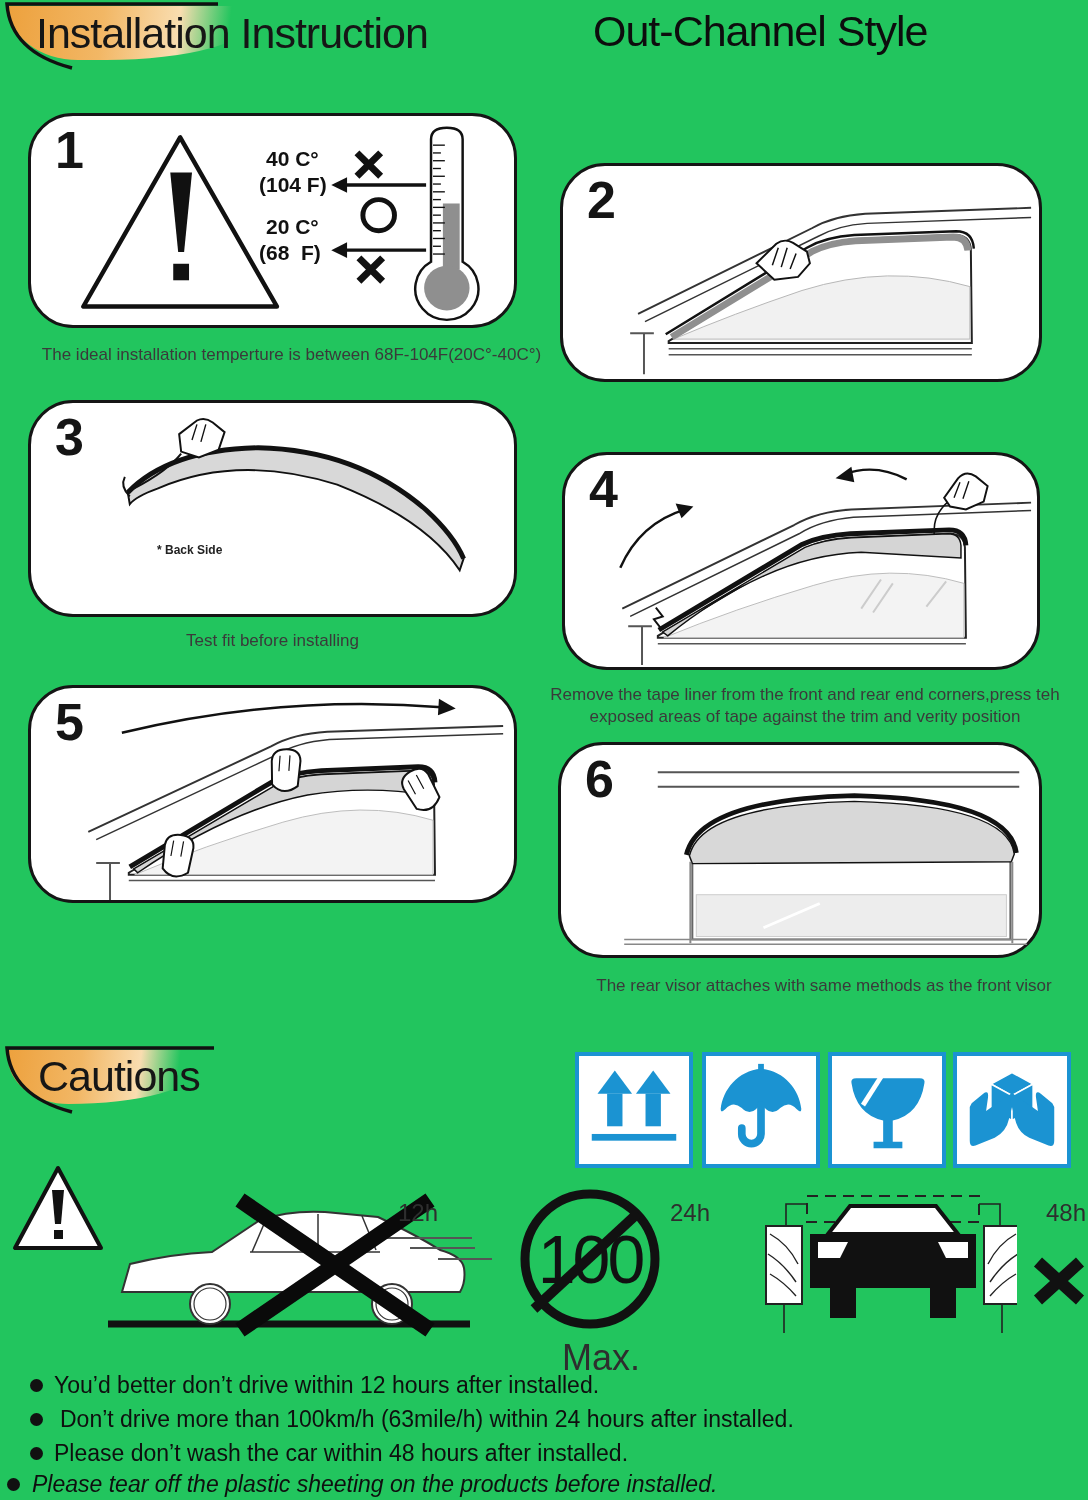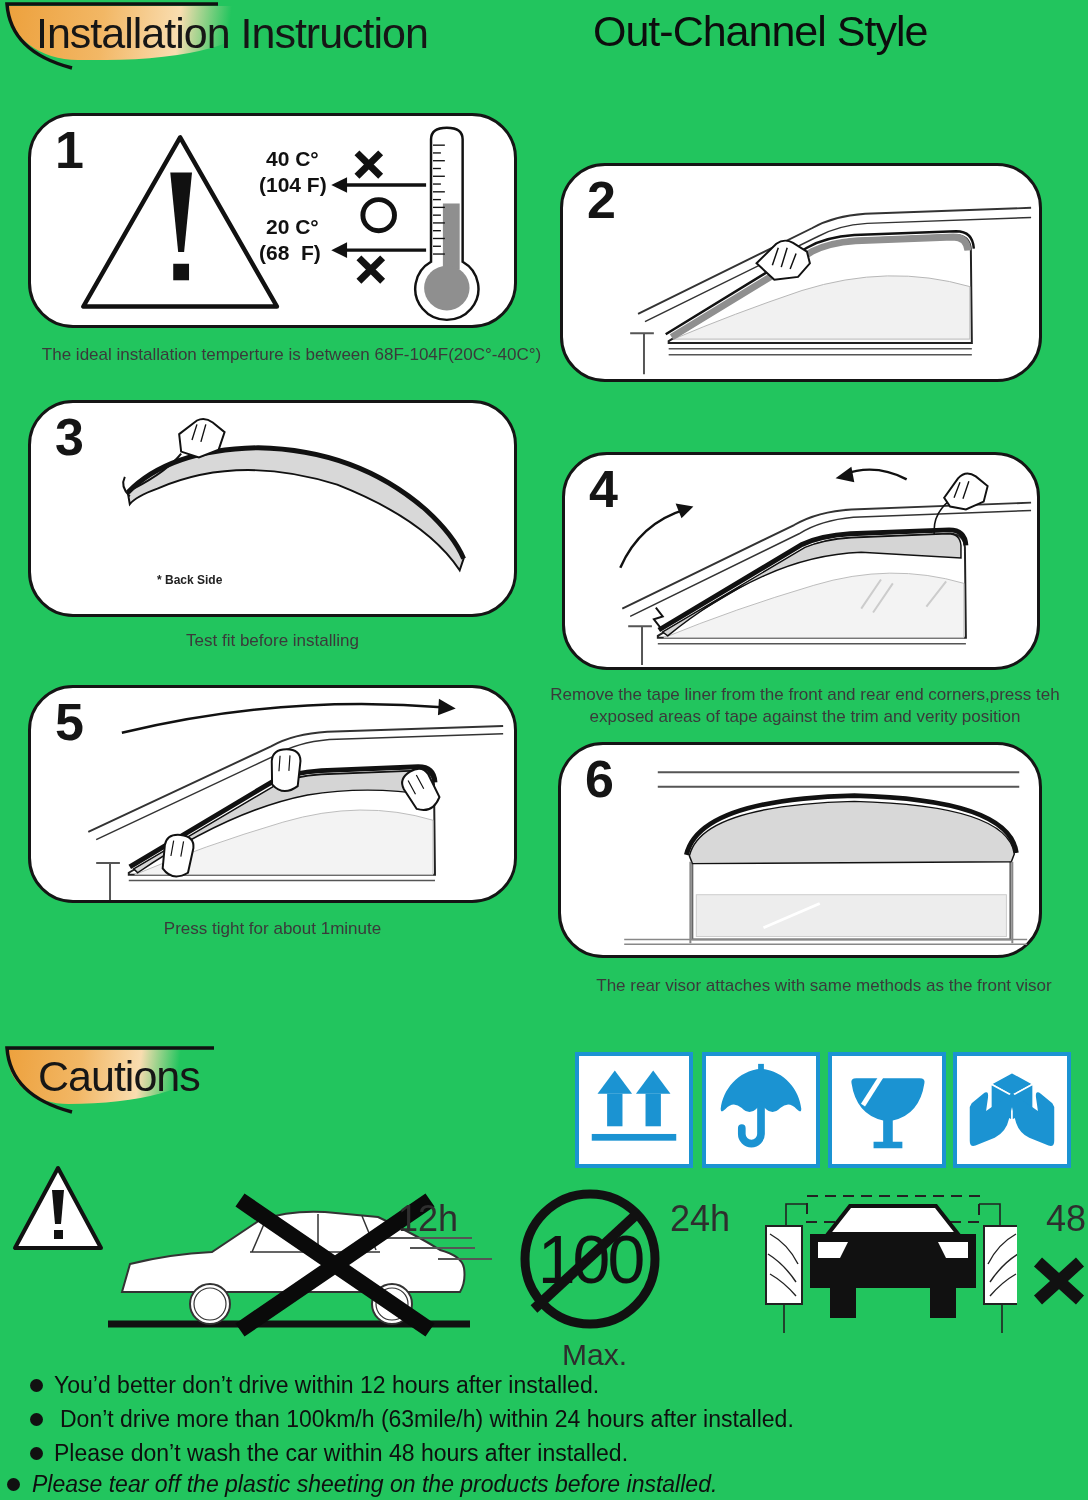--- a/index.html
+++ b/index.html
@@ -4,31 +4,31 @@
 <style>
   html,body{margin:0;padding:0;background:#fff;}
   #page{position:relative;width:1088px;height:1500px;background:#22c55e;overflow:hidden;
         font-family:"Liberation Sans",sans-serif;color:#111;}
   .abs{position:absolute;}
   .panel{position:absolute;border:3px solid #151515;border-radius:45px;background:#fff;box-sizing:border-box;}
   .panel svg.art{position:absolute;left:0;top:0;width:100%;height:100%;}
   .step-num{position:absolute;left:24px;top:8px;font-size:52px;font-weight:bold;color:#151515;line-height:1;letter-spacing:-2px;}
   .caption{position:absolute;text-align:center;font-size:17px;color:#3a3a3a;white-space:pre-line;line-height:1.3;}
   .tlabel{position:absolute;font-weight:bold;font-size:21px;color:#111;text-align:left;white-space:pre;line-height:1;}
-  .backside{position:absolute;font-size:12px;font-weight:bold;color:#222;margin-top:30px;}
+  .backside{position:absolute;font-size:12px;font-weight:bold;color:#222;}
   .swoosh-line{position:absolute;left:0;top:0;}
   .swoosh-blob{position:absolute;
      background:linear-gradient(97deg,#eda13d 0%,#f2b765 38%,#f9ddb0 68%,rgba(255,255,255,0) 88%);
      border-radius:0 0 150px 70px / 0 0 42px 54px;}
   .swoosh-title{position:absolute;font-size:43px;color:#161616;letter-spacing:-1px;line-height:1;}
   .main-title2{position:absolute;font-size:43px;font-weight:normal;color:#0d0d0d;letter-spacing:-1px;line-height:1;}
   .pkg{position:absolute;width:118px;height:116px;border:4px solid #1b93d2;box-sizing:border-box;background:#fff;}
   .pkg svg{position:absolute;left:6px;top:5px;width:98px;height:96px;}
-  .hours{position:absolute;font-size:36px;color:#2e2e2e;line-height:1;}
-  .maxlabel{position:absolute;font-size:30px;color:#2e2e2e;line-height:1;}
+  .hours{position:absolute;font-size:24px;color:#2e2e2e;line-height:1;}
+  .maxlabel{position:absolute;font-size:36px;color:#2e2e2e;line-height:1;}
   .bullet-row{position:absolute;font-size:23px;color:#0f0f0f;line-height:1.2;}
   .dot{position:absolute;width:13px;height:13px;border-radius:50%;background:#111;}
 </style>
 </head>
 <body>
 
 <div id="page">
 
   <div class="abs" style="left:0;top:0;width:1088px;height:80px;">
     <div class="swoosh-blob" style="left:8px;top:6px;width:248px;height:54px;"></div>
@@ -160,21 +160,20 @@
       </g>
       <g transform="translate(150,160) rotate(10)">
         <path d="M-12,28 L-14,4 Q-14,-8 0,-9 Q14,-10 15,2 L14,28 Q0,40 -12,28 Z" fill="#fff" stroke="#111" stroke-width="2"></path>
         <path d="M-6,-2 V14 M4,-3 V13" stroke="#111" stroke-width="1.2" fill="none"></path>
       </g>
       <path d="M99,198 H409" stroke="#555" stroke-width="1.5" fill="none"></path>
       <path d="M66,180 H90 M80,180 V218" stroke="#555" stroke-width="2" fill="none"></path>
     </svg>
     <div class="step-num">5</div>
   </div>
-  <div class="caption" style="left:15px;top:918px;width:515px;">Press tight for about 1minute</div>
 
   <div class="panel" style="left:558px;top:742px;width:484px;height:216px;">
     <svg class="art" viewBox="0 0 484 216" preserveAspectRatio="none">
       <path d="M98,28 H464 M98,43 H464" stroke="#555" stroke-width="2" fill="none"></path>
       <rect x="133" y="118" width="322" height="82" fill="#fff" stroke="#666" stroke-width="2"></rect>
       <rect x="137" y="154" width="314" height="43" fill="#ededed" stroke="#ccc" stroke-width="1"></rect>
       <path d="M205,188 L262,163" stroke="#fff" stroke-width="3" fill="none"></path>
       <path d="M130,114 Q142,62 297,58 Q452,62 459,112 L456,120 L133,122 Z" fill="#d8d8d8" stroke="#111" stroke-width="1.5"></path>
       <path d="M127,113 Q140,56 297,52 Q454,56 461,111" stroke="#111" stroke-width="5" fill="none"></path>
       <path d="M131,120 V204 M457,120 V204" stroke="#888" stroke-width="2" fill="none"></path>

